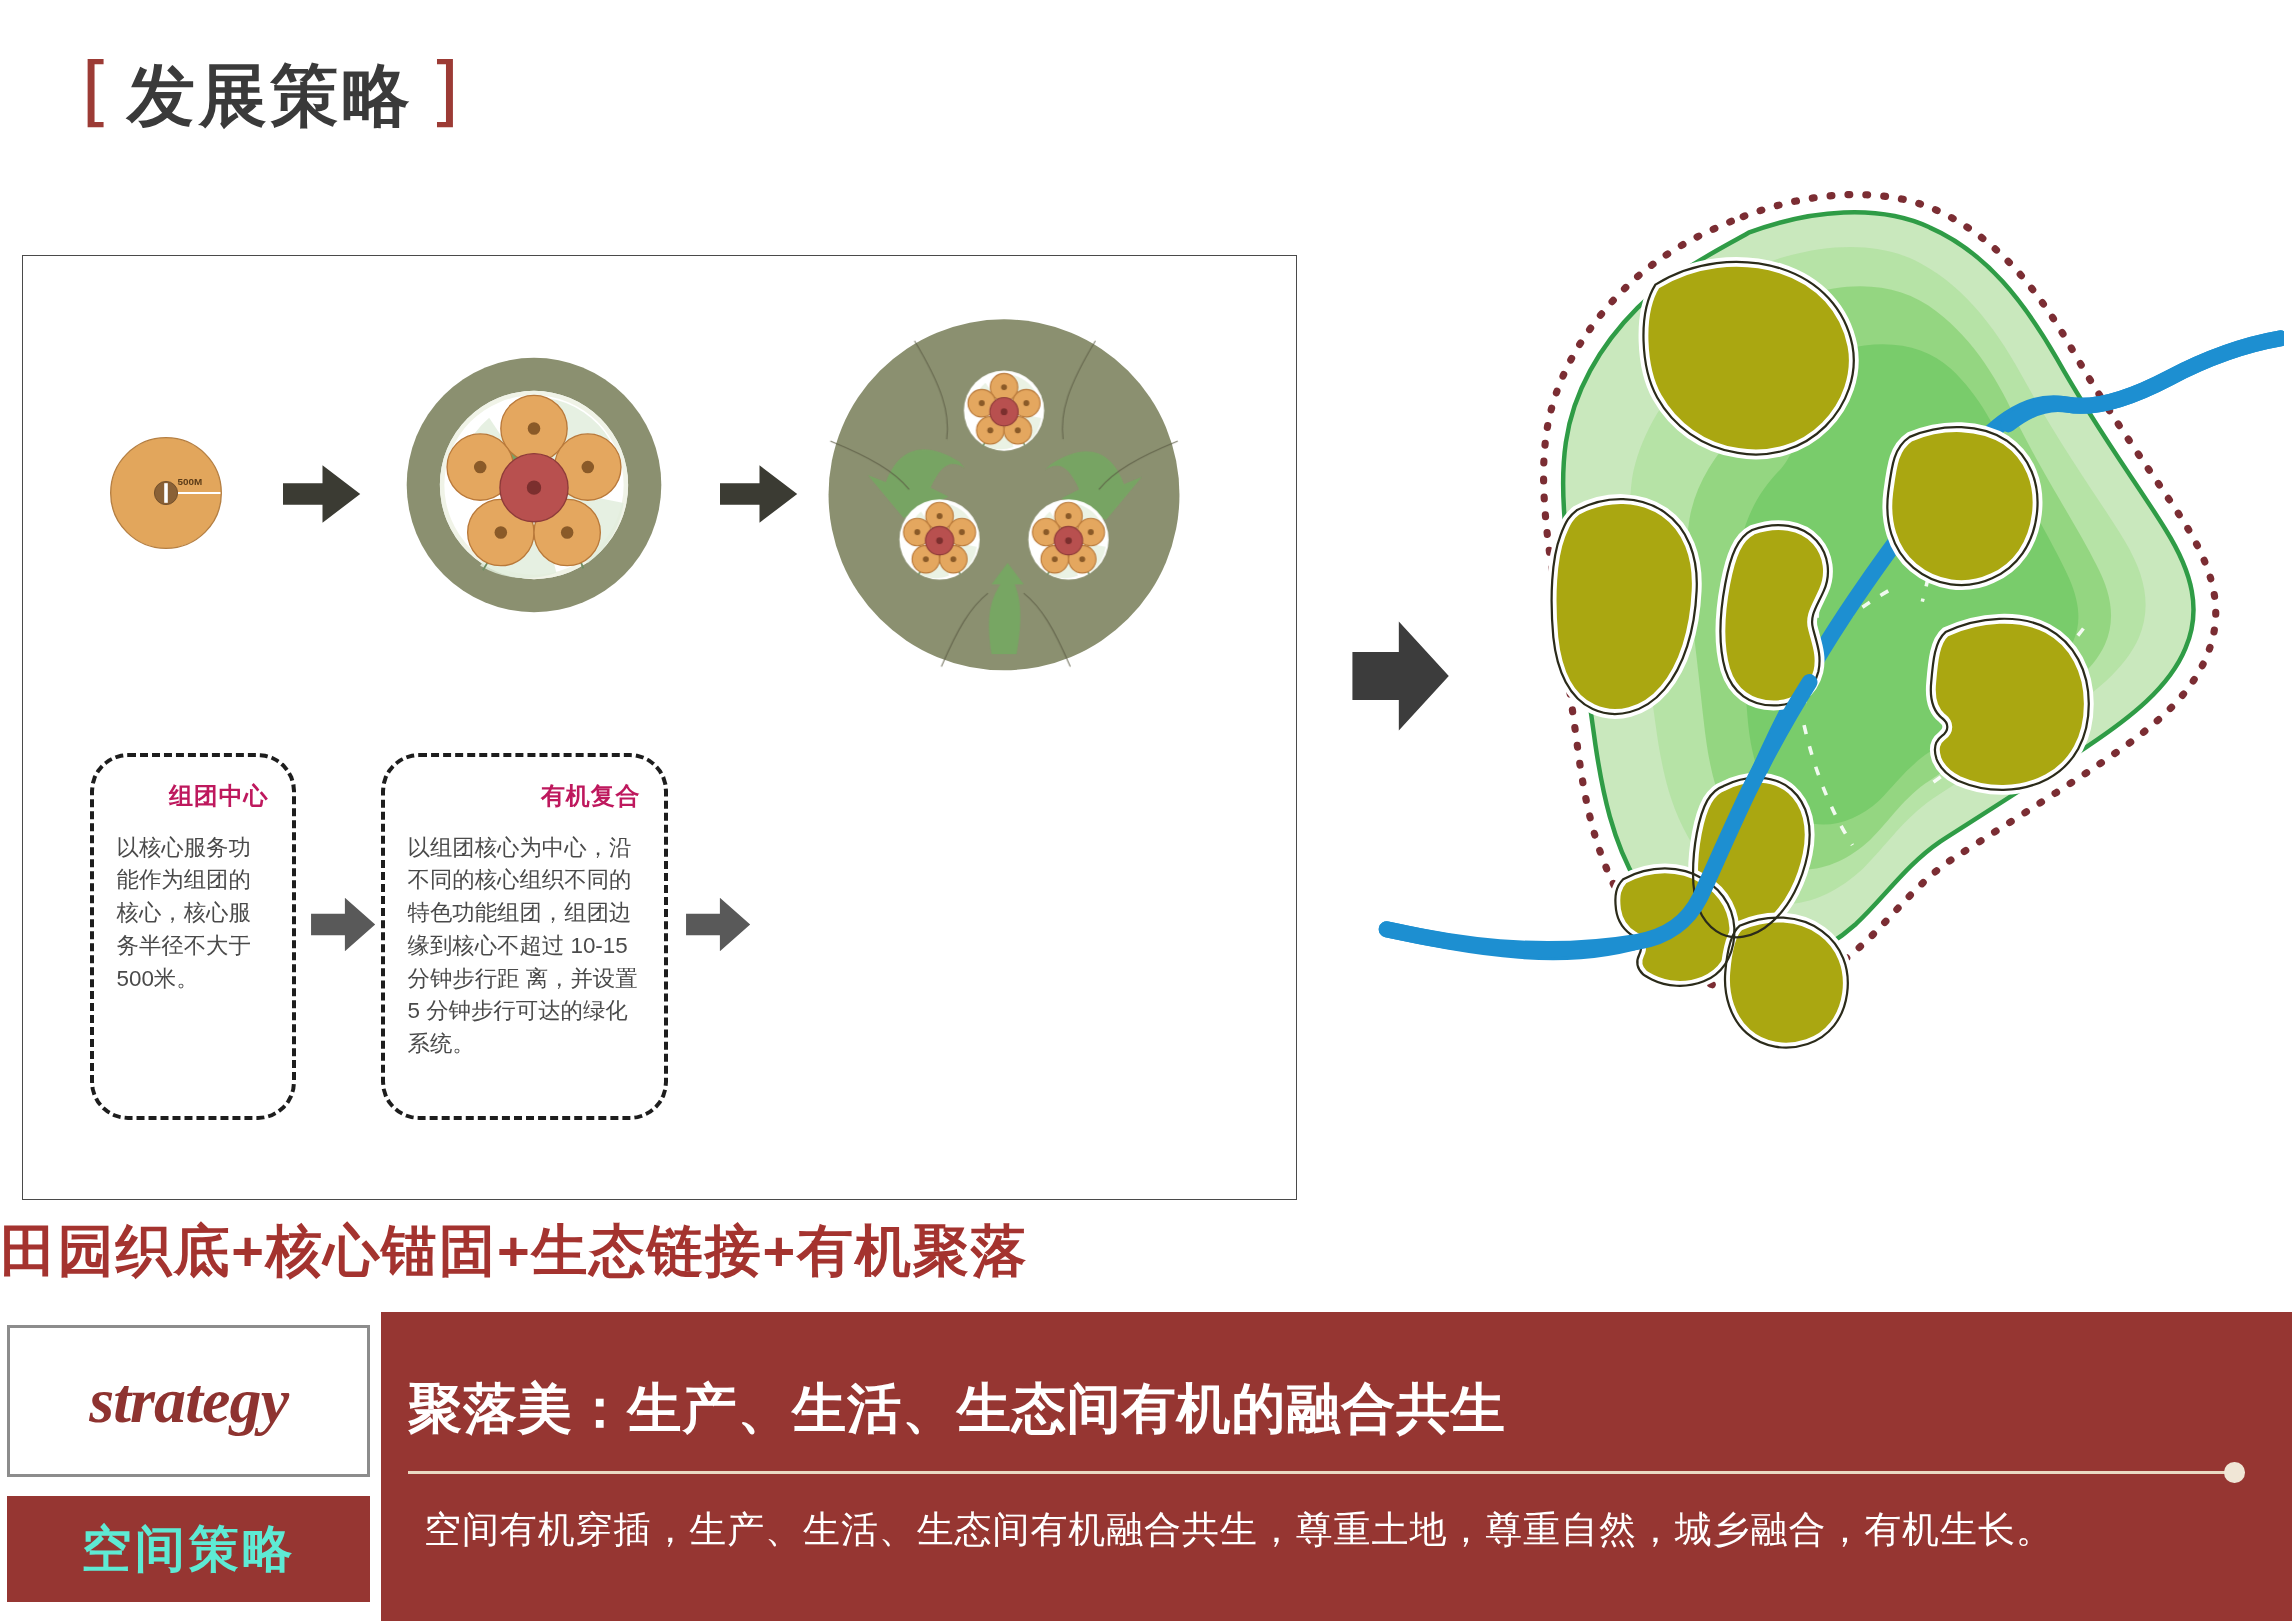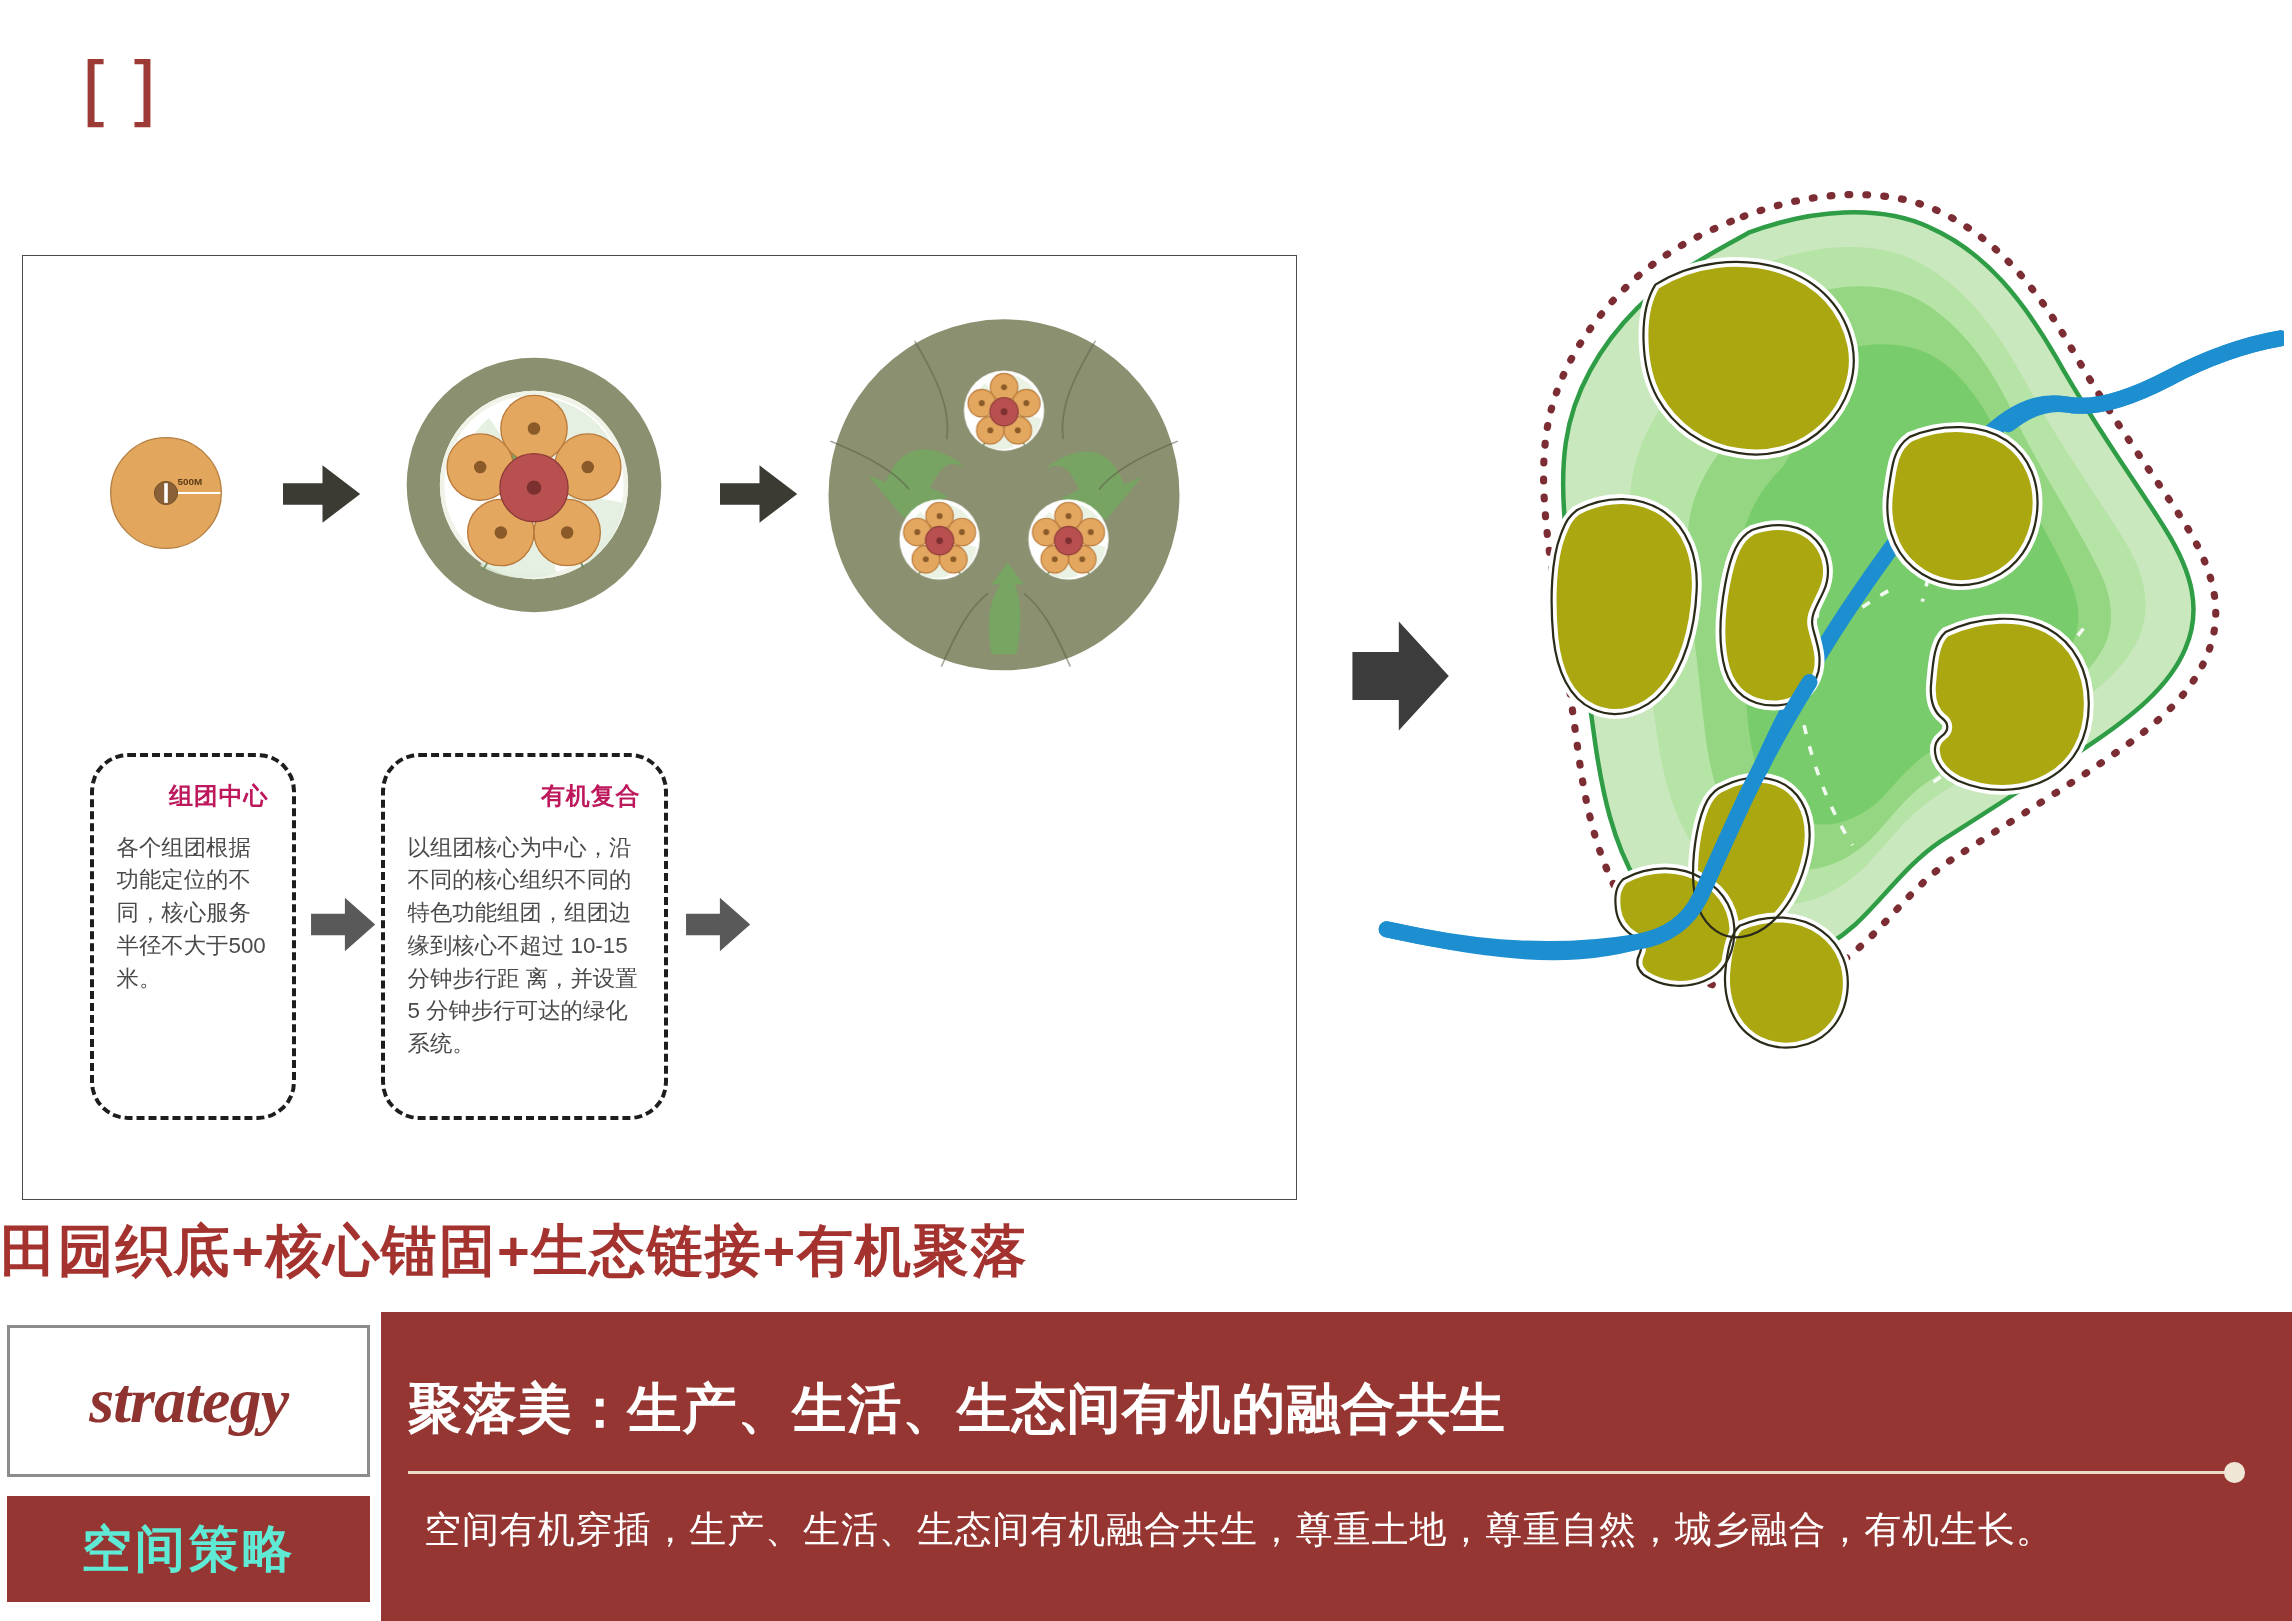--- a/index.html
+++ b/index.html
@@ -191,20 +191,21 @@
     color: #ffffff;
     letter-spacing: 0.9px;
     white-space: nowrap;
   }
 </style>
 </head>
 <body>
 
 <div id="page-title-wrap">
   <span class="bracket">[</span>
+  <span id="page-title">发展策略</span>
   <span class="bracket">]</span>
 </div>
 
 <div id="diagram-panel">
 
   <div id="evolution-row">
 
     <div class="evo-cell" style="left:85px; top:170px; width:116px; height:116px;">
       <svg width="116" height="116" viewBox="0 0 130 130">
         <circle cx="65" cy="65" r="62" fill="#e2a65c" stroke="#b57f42" stroke-width="1.5"></circle>
@@ -378,21 +379,21 @@
           <circle cx="145" cy="148" r="9" fill="#7b2f2e"></circle>
         </g>
       </svg>
     </div>
   </div>
 
   <div id="defs-row">
 
     <div class="def-box" style="left:67px; top:0; width:206px; height:367px;">
       <div class="def-title">组团中心</div>
-      <div class="def-body">各个组团根据功能定位的不同，核心服务半径不大于500米。</div>
+      <div class="def-body">以核心服务功能作为组团的核心，核心服务半径不大于500米。</div>
     </div>
 
     <svg class="gray-arrow" style="left:288px; top:143px;" viewBox="0 0 74 64">
       <path d="M0 20 L38 20 L38 2 L72 32 L38 62 L38 44 L0 44 Z" fill="#595959"></path>
     </svg>
 
     <div class="def-box" style="left:358px; top:0; width:287px; height:367px;">
       <div class="def-title">有机复合</div>
       <div class="def-body">以组团核心为中心，沿不同的核心组织不同的特色功能组团，组团边缘到核心不超过 10-15 分钟步行距 离，并设置 5 分钟步行可达的绿化系统。</div>
     </div>

